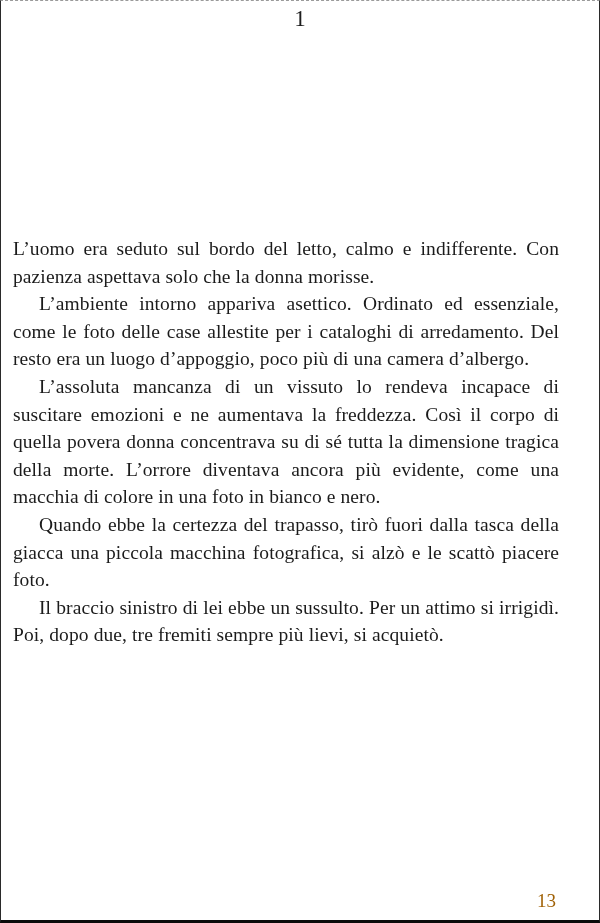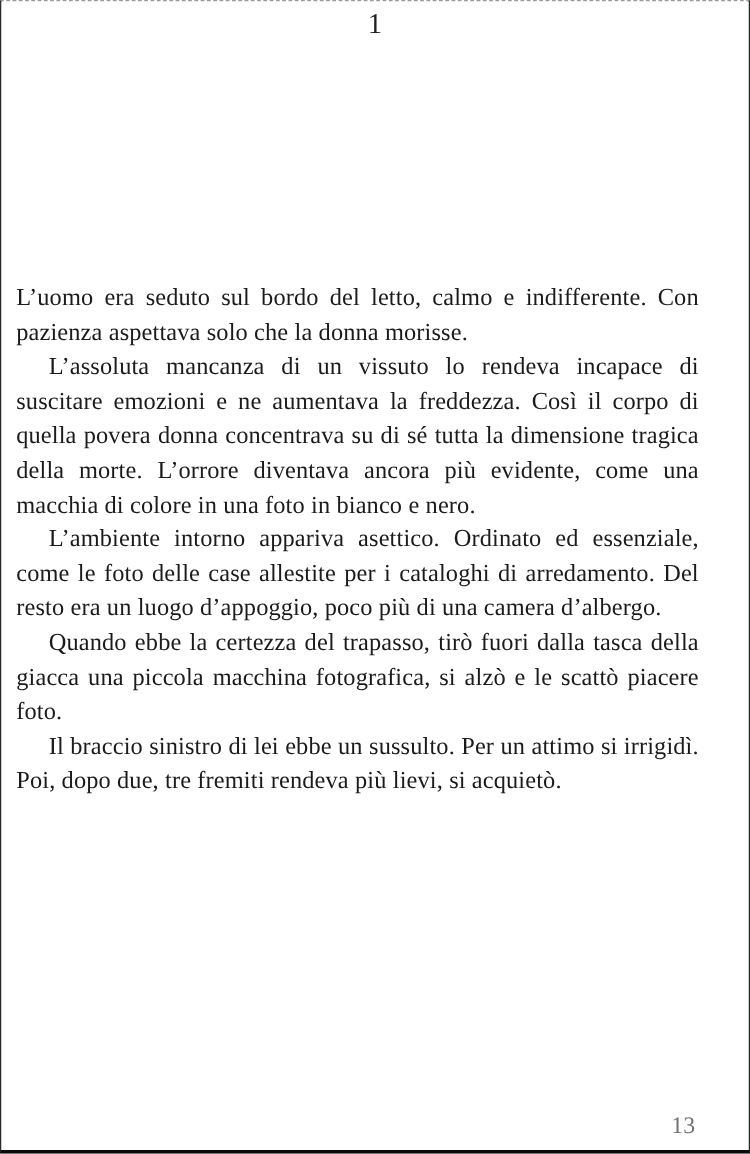--- a/index.html
+++ b/index.html
@@ -26,21 +26,21 @@
     top: 5px;
     left: 0;
     width: 100%;
     text-align: center;
     font-size: 23px;
     line-height: 26px;
     color: #1f1f1f;
   }
   .body-text {
     position: absolute;
-    top: 224px;
+    top: 234px;
     left: 12px;
     width: 546px;
     font-size: 19.5px;
     line-height: 27.6px;
     text-align: justify;
     letter-spacing: 0.1px;
   }
   .body-text p {
     margin: 0;
     padding: 0;
@@ -48,33 +48,33 @@
   }
   .body-text p.no-indent {
     text-indent: 0;
   }
   .page-number {
     position: absolute;
     right: 43px;
     bottom: 8px;
     font-size: 19px;
     line-height: 22px;
-    color: #737373;
+    color: #a16207;
   }
 </style>
 </head>
 <body>
 
 <div class="book-page">
 
   <div class="chapter-number">1</div>
 
   <div class="body-text">
     <p class="no-indent">L’uomo era seduto sul bordo del letto, calmo e indifferente. Con pazienza aspettava solo che la donna morisse.</p>
+    <p>L’ambiente intorno appariva asettico. Ordinato ed essenziale, come le foto delle case allestite per i cataloghi di arredamento. Del resto era un luogo d’appoggio, poco più di una camera d’albergo.</p>
     <p>L’assoluta mancanza di un vissuto lo rendeva incapace di suscitare emozioni e ne aumentava la freddezza. Così il corpo di quella povera donna concentrava su di sé tutta la dimensione tragica della morte. L’orrore diventava ancora più evidente, come una macchia di colore in una foto in bianco e nero.</p>
-    <p>L’ambiente intorno appariva asettico. Ordinato ed essenziale, come le foto delle case allestite per i cataloghi di arredamento. Del resto era un luogo d’appoggio, poco più di una camera d’albergo.</p>
     <p>Quando ebbe la certezza del trapasso, tirò fuori dalla tasca della giacca una piccola macchina fotografica, si alzò e le scattò piacere foto.</p>
-    <p>Il braccio sinistro di lei ebbe un sussulto. Per un attimo si irrigidì. Poi, dopo due, tre fremiti rendeva più lievi, si acquietò.</p>
+    <p>Il braccio sinistro di lei ebbe un sussulto. Per un attimo si irrigidì. Poi, dopo due, tre fremiti sempre più lievi, si acquietò.</p>
   </div>
 
   <div class="page-number">13</div>
 
 </div>
 
 </body></html>

